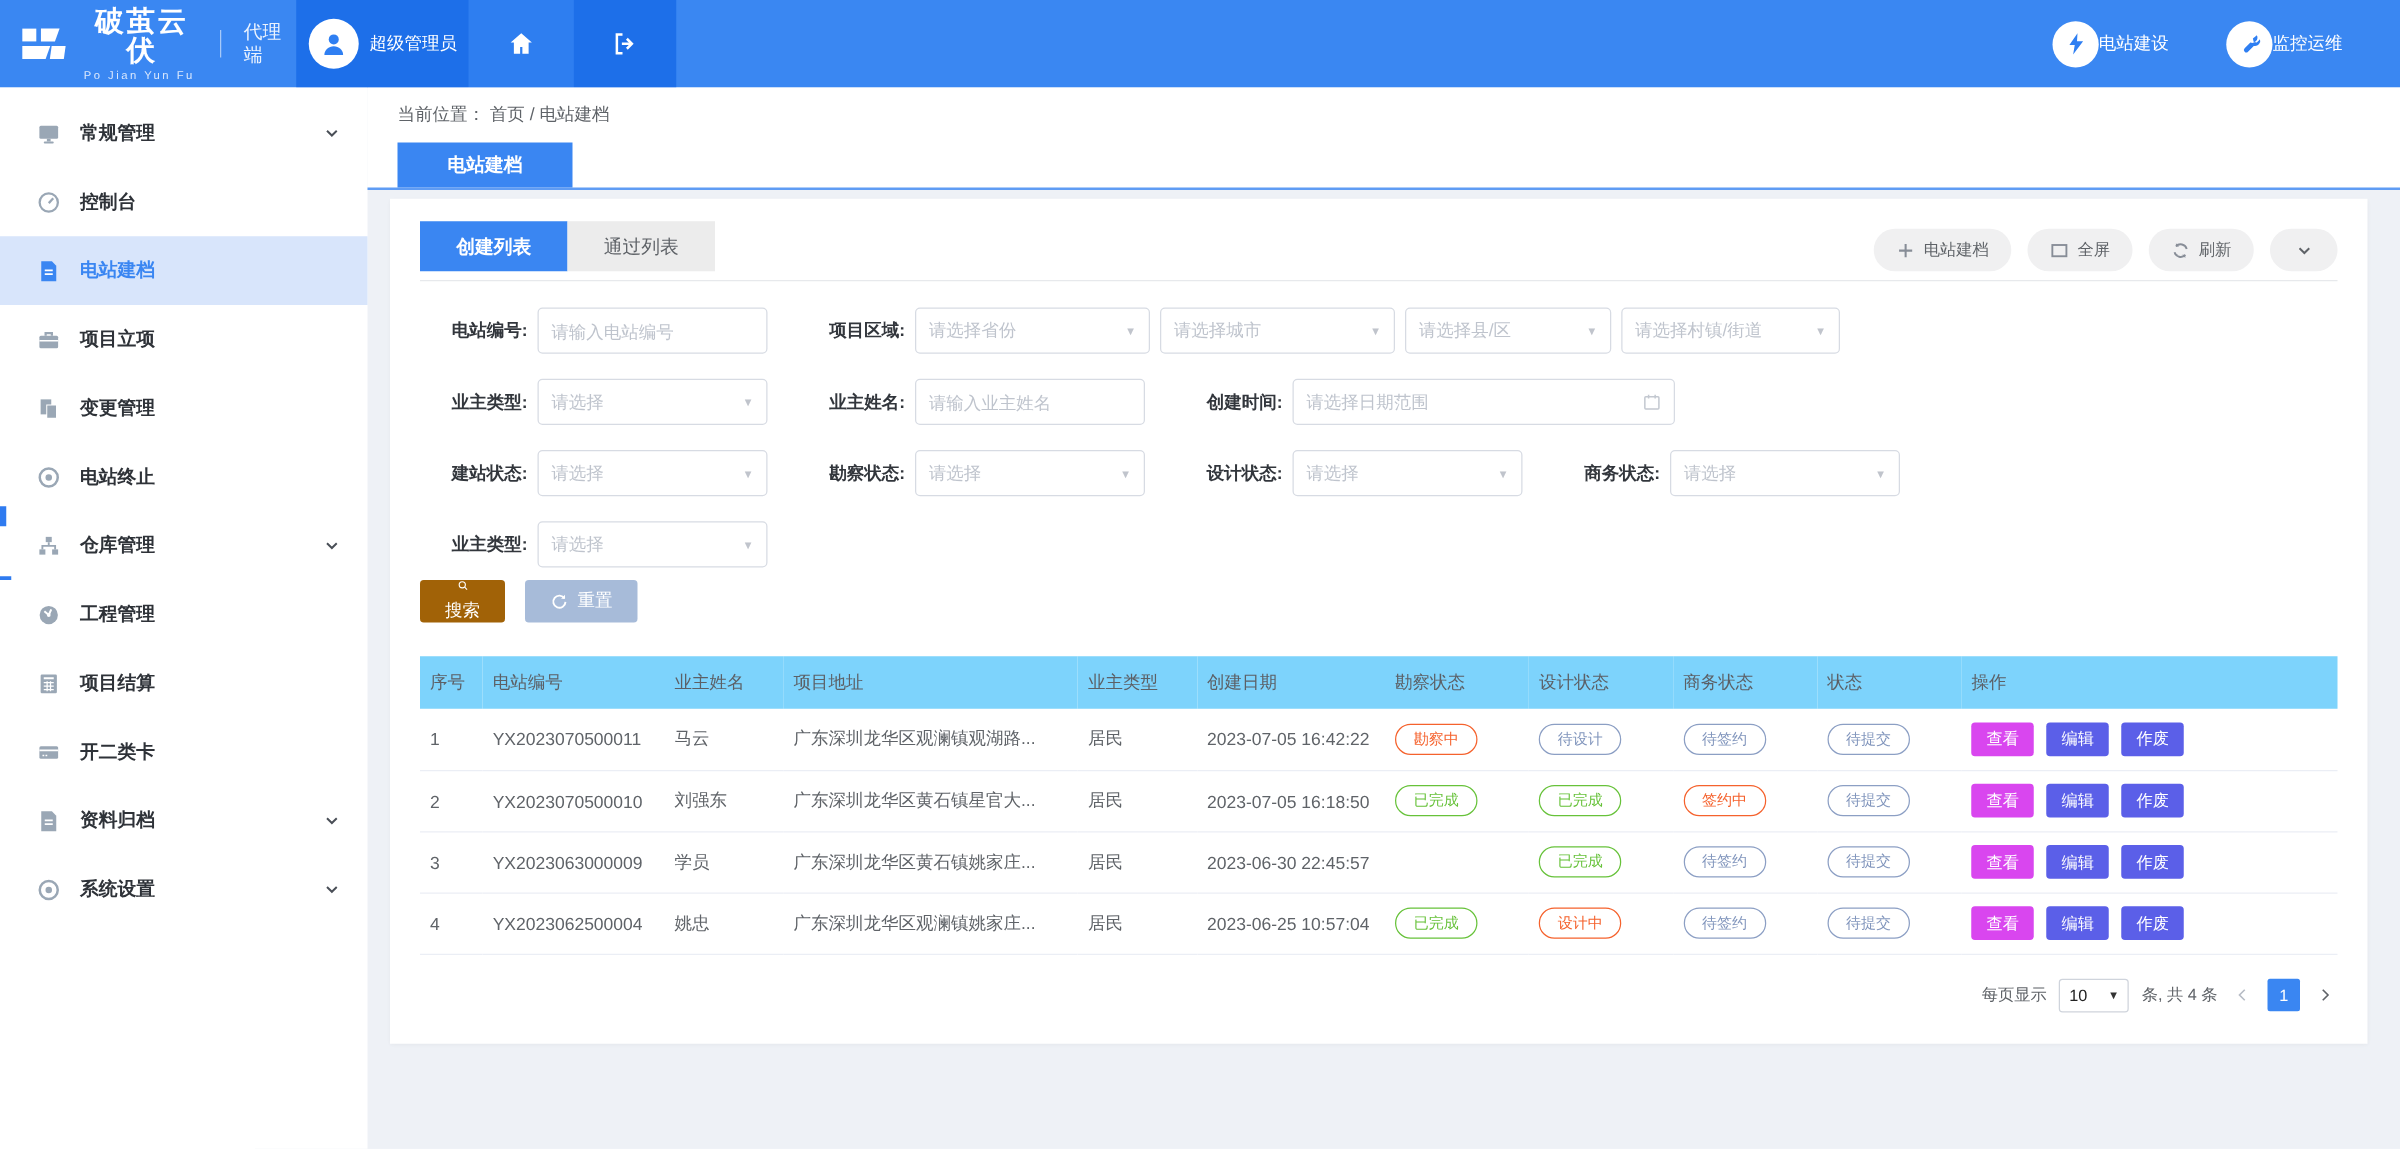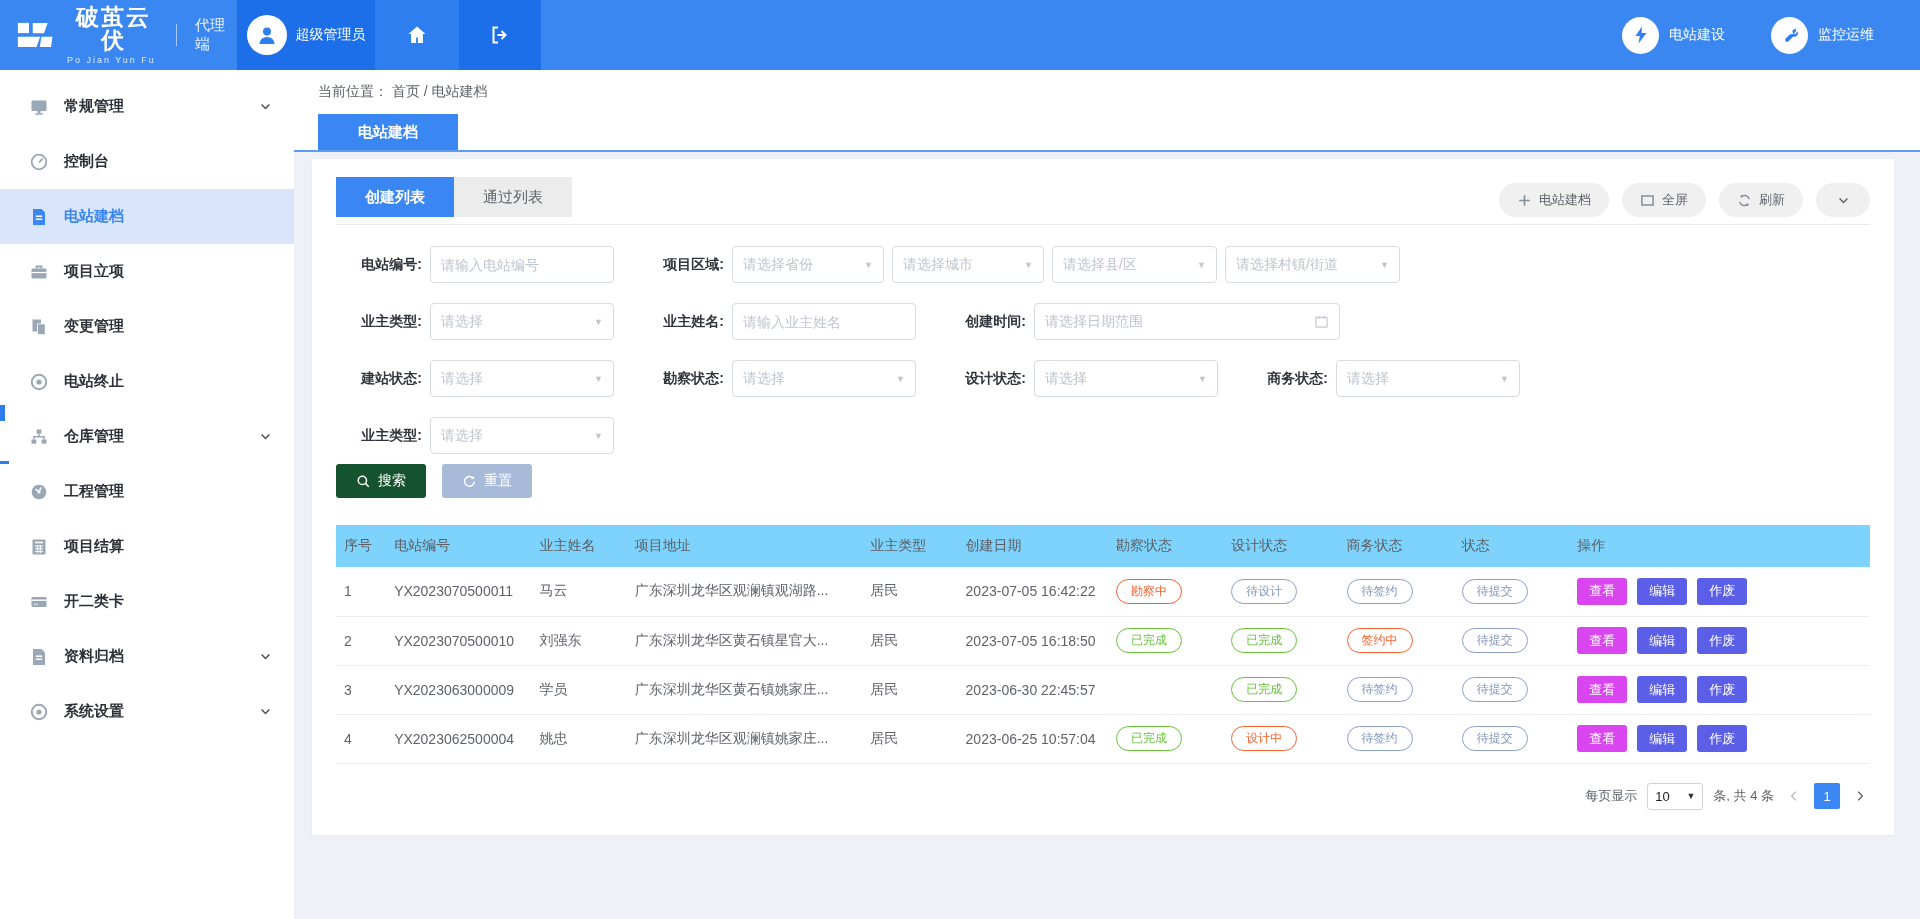--- a/index.html
+++ b/index.html
@@ -14,21 +14,21 @@
   .logo-div { width:1px; height:22px; background:rgba(255,255,255,.55); margin:0 8px 0 6px; }
   .logo-portal { color:#eaf2fe; font-size:15px; }
   .hdr-cell { display:flex; align-items:center; justify-content:center; cursor:pointer; }
   .cell-user { width:138px; background:#1d6fe9; gap:9px; }
   .cell-home { width:84px; background:#2e7ef0; }
   .cell-out  { width:82px; background:#1d6fe9; }
   .avatar { width:40px; height:40px; border-radius:50%; background:#fff; display:flex; align-items:center; justify-content:center; }
   .hdr-user-name { color:#fff; font-size:14px; }
   .hdr-spacer { flex:1; }
   .hdr-right { display:flex; align-items:center; gap:46px; padding-right:46px; }
-  .hdr-app { display:flex; align-items:center; gap:10px; cursor:pointer;text-align:right; }
+  .hdr-app { display:flex; align-items:center; cursor:pointer;text-align:right; }
   .hdr-app .circ { width:37px; height:37px; border-radius:50%; background:#fff; display:flex; align-items:center; justify-content:center; }
   .hdr-app span.lbl { color:#fff; font-size:14px; }
 
   
   .sidebar { position:absolute; left:0; top:70px; width:294px; height:849px; background:#fff; padding-top:9px; }
   .side-item { position:relative; height:55px; display:flex; align-items:center; padding-left:29px; gap:15px; cursor:pointer; }
   .side-item span.txt { font-size:15px; font-weight:700; color:#2e3238; }
   .side-item.active { background:#d8e5fb; }
   .side-item.active span.txt { color:#3a86f2; }
   .side-item svg.micon { flex:0 0 auto; }
@@ -58,31 +58,31 @@
   
   .filters { padding-top:21px; }
   .frow { display:flex; align-items:center; margin-bottom:20px; }
   .fgroup { display:flex; align-items:center; margin-right:24px; }
   .flabel { width:86px; text-align:right; margin-right:8px; font-size:14px; font-weight:700; color:#32363c; white-space:nowrap; }
   .ctrl { height:37px; border:1px solid #d7dbe3; border-radius:4px; background:#fff;
     display:flex; align-items:center; padding:0 10px; font-size:14px; color:#bfc4cd; }
   .ctrl input { border:none; outline:none; width:100%; font-size:14px; color:#333;
     font-family:"Liberation Sans","DejaVu Sans",sans-serif; }
   .ctrl input::placeholder { color:#bfc4cd; }
-  .w184 { width:184px; } .w180 { width:152px; } .w165 { width:165px; } .w175 { width:175px; } .w306 { width:306px; }
+  .w184 { width:184px; } .w180 { width:188px; } .w165 { width:165px; } .w175 { width:175px; } .w306 { width:306px; }
   .sel { justify-content:space-between; cursor:pointer; }
   .sel .ph { overflow:hidden; white-space:nowrap; }
   .caret { font-size:9px; color:#c0c4cc; flex:0 0 auto; margin-left:6px; }
   .gap8 { margin-right:8px; }
 
   .fbtns { display:flex; gap:16px; margin-top:10px; }
   .btn { height:34px; border:none; border-radius:3px; color:#fff; font-size:14px;
     display:flex; align-items:center; justify-content:center; gap:7px; cursor:pointer; padding:0 20px;
     font-family:"Liberation Sans","DejaVu Sans",sans-serif; }
-  .btn-search { background:#14532d; }
+  .btn-search { background:#a16207;flex-direction:column; }
   .btn-reset  { background:#a7bbd9; }
 
   
   table.grid { width:100%; border-collapse:collapse; table-layout:fixed; margin-top:27px; }
   table.grid th { background:#7dd3fc; height:42px; font-weight:400; font-size:14px; color:#5c6066;
     text-align:left; padding-left:8px; }
   table.grid td { height:49px; font-size:14px; color:#5f6368; border-bottom:1px solid #ebeef5;
     padding-left:8px; white-space:nowrap; overflow:hidden; }
   .badge { display:inline-block; border:1px solid; border-radius:14px; padding:3px 14px; font-size:12px; background:#fff; }
   .badge.orange { color:#f5622d; border-color:#f5622d; }

